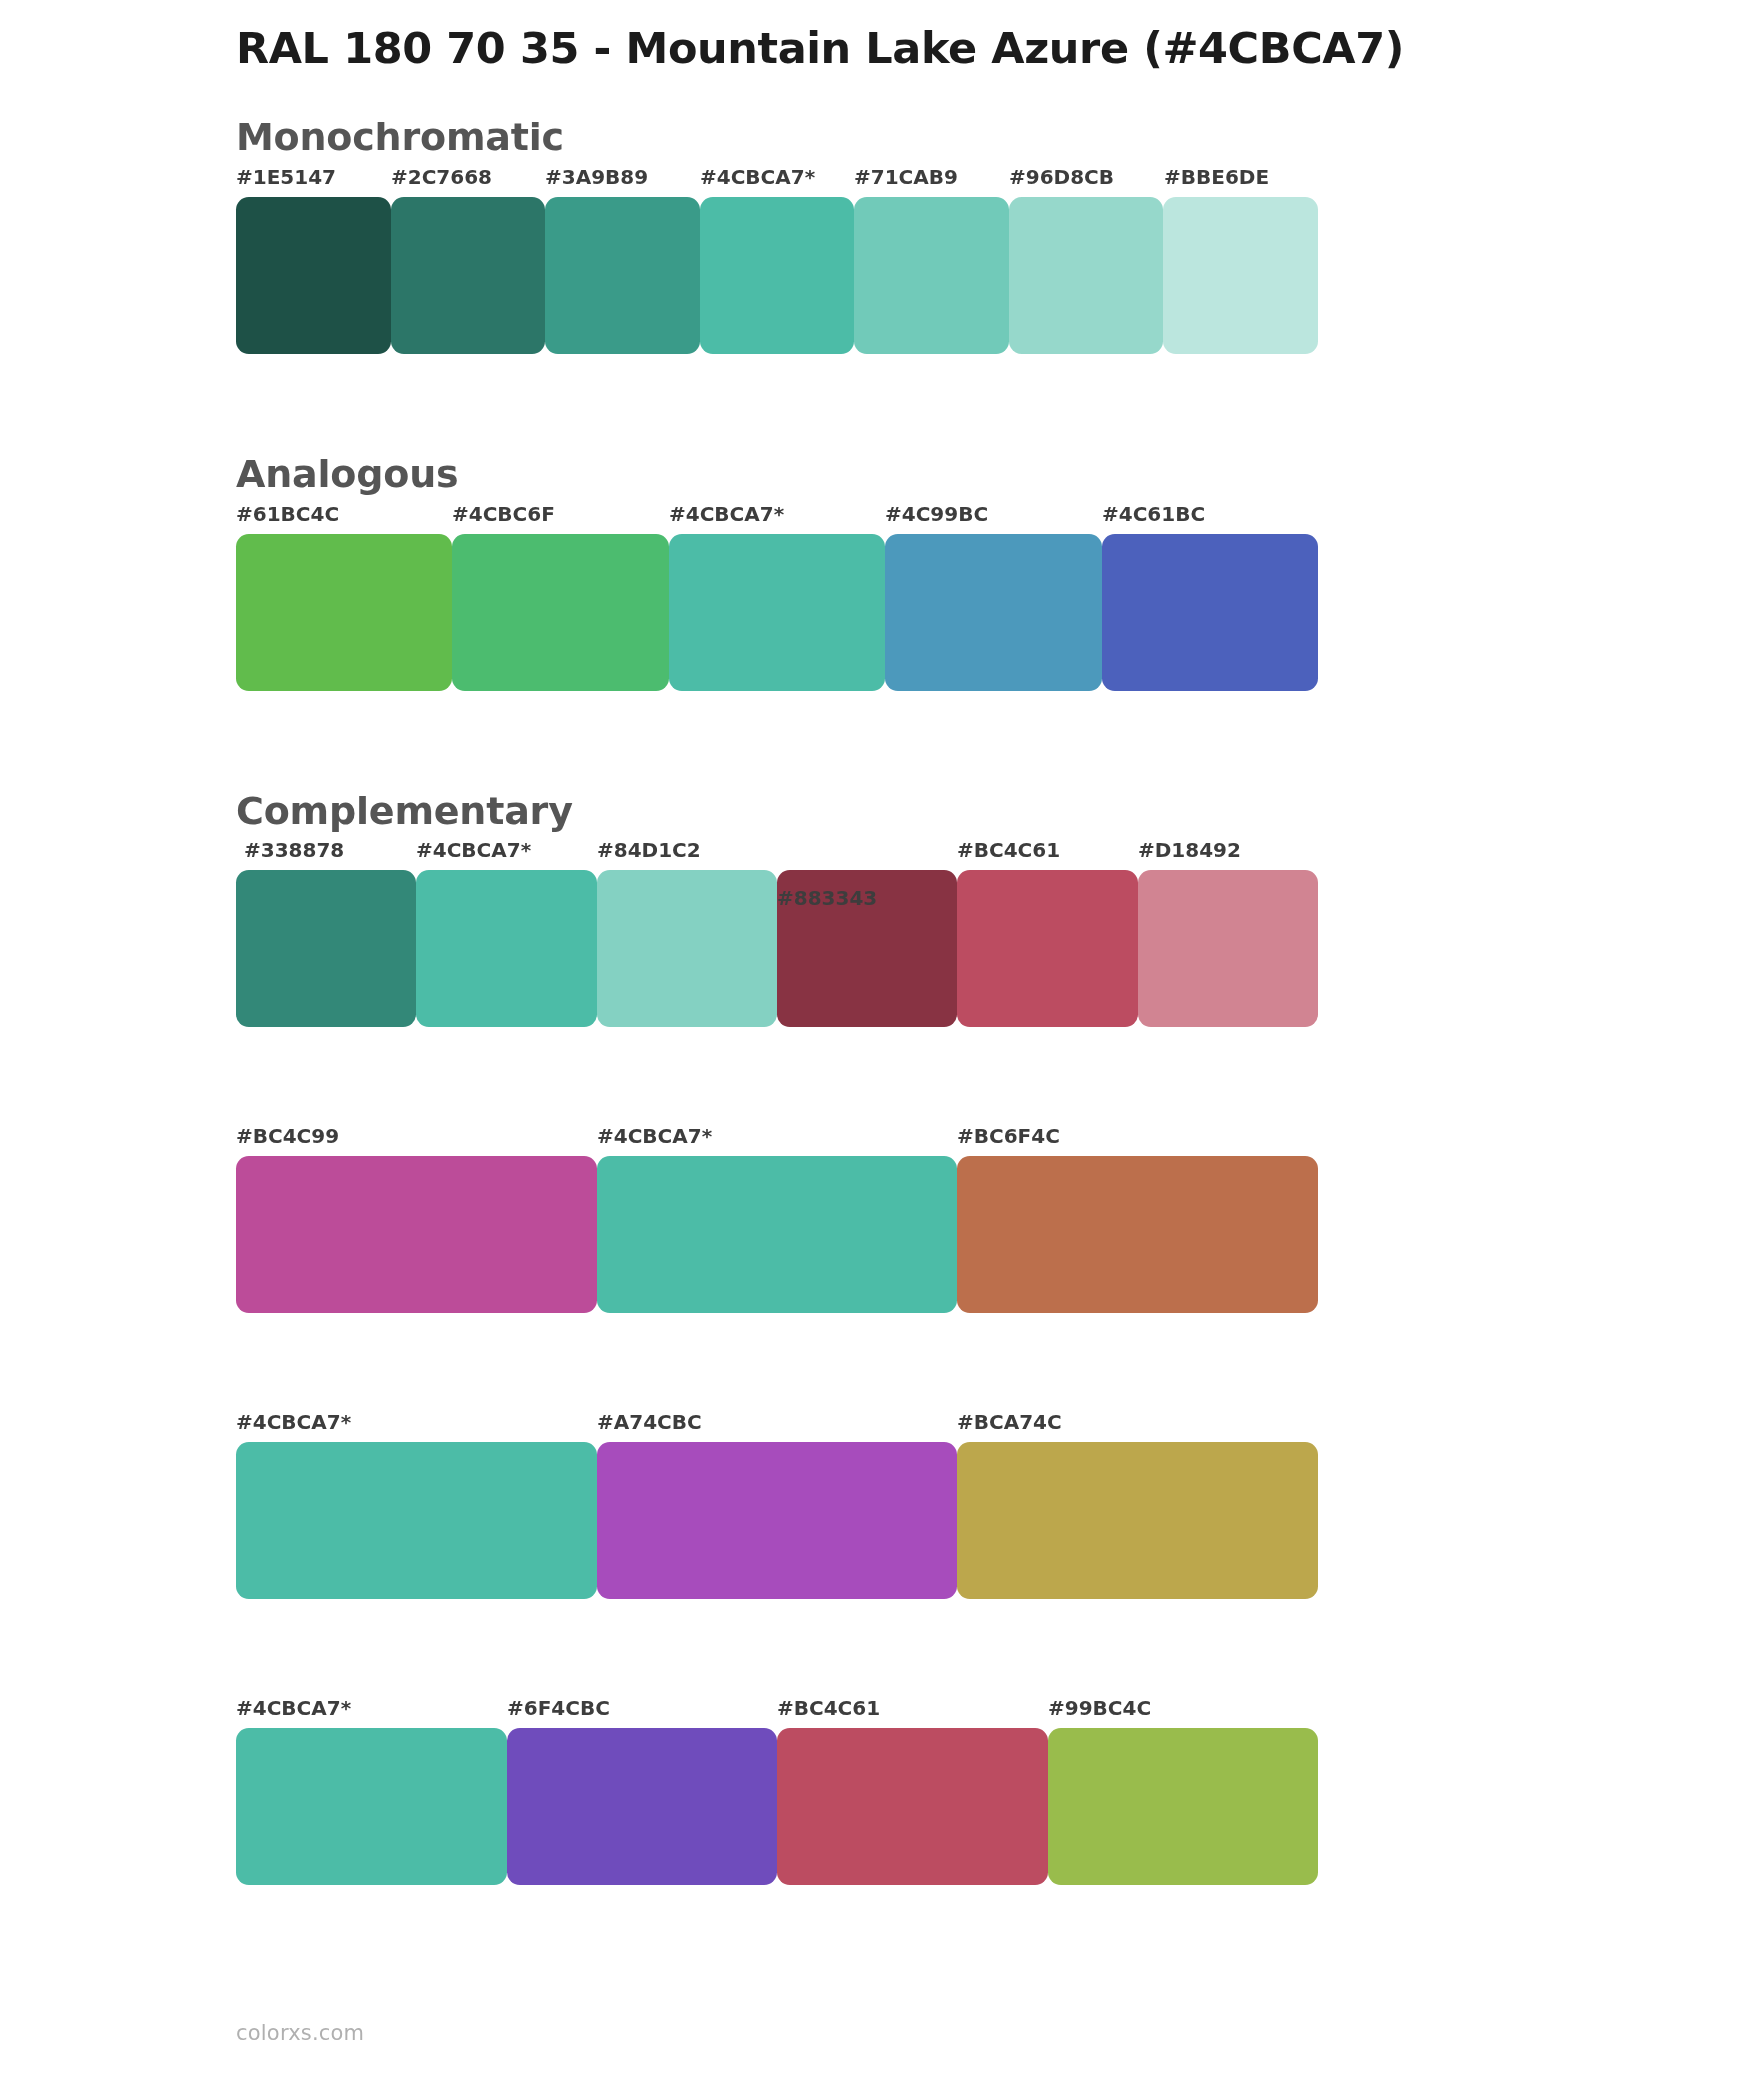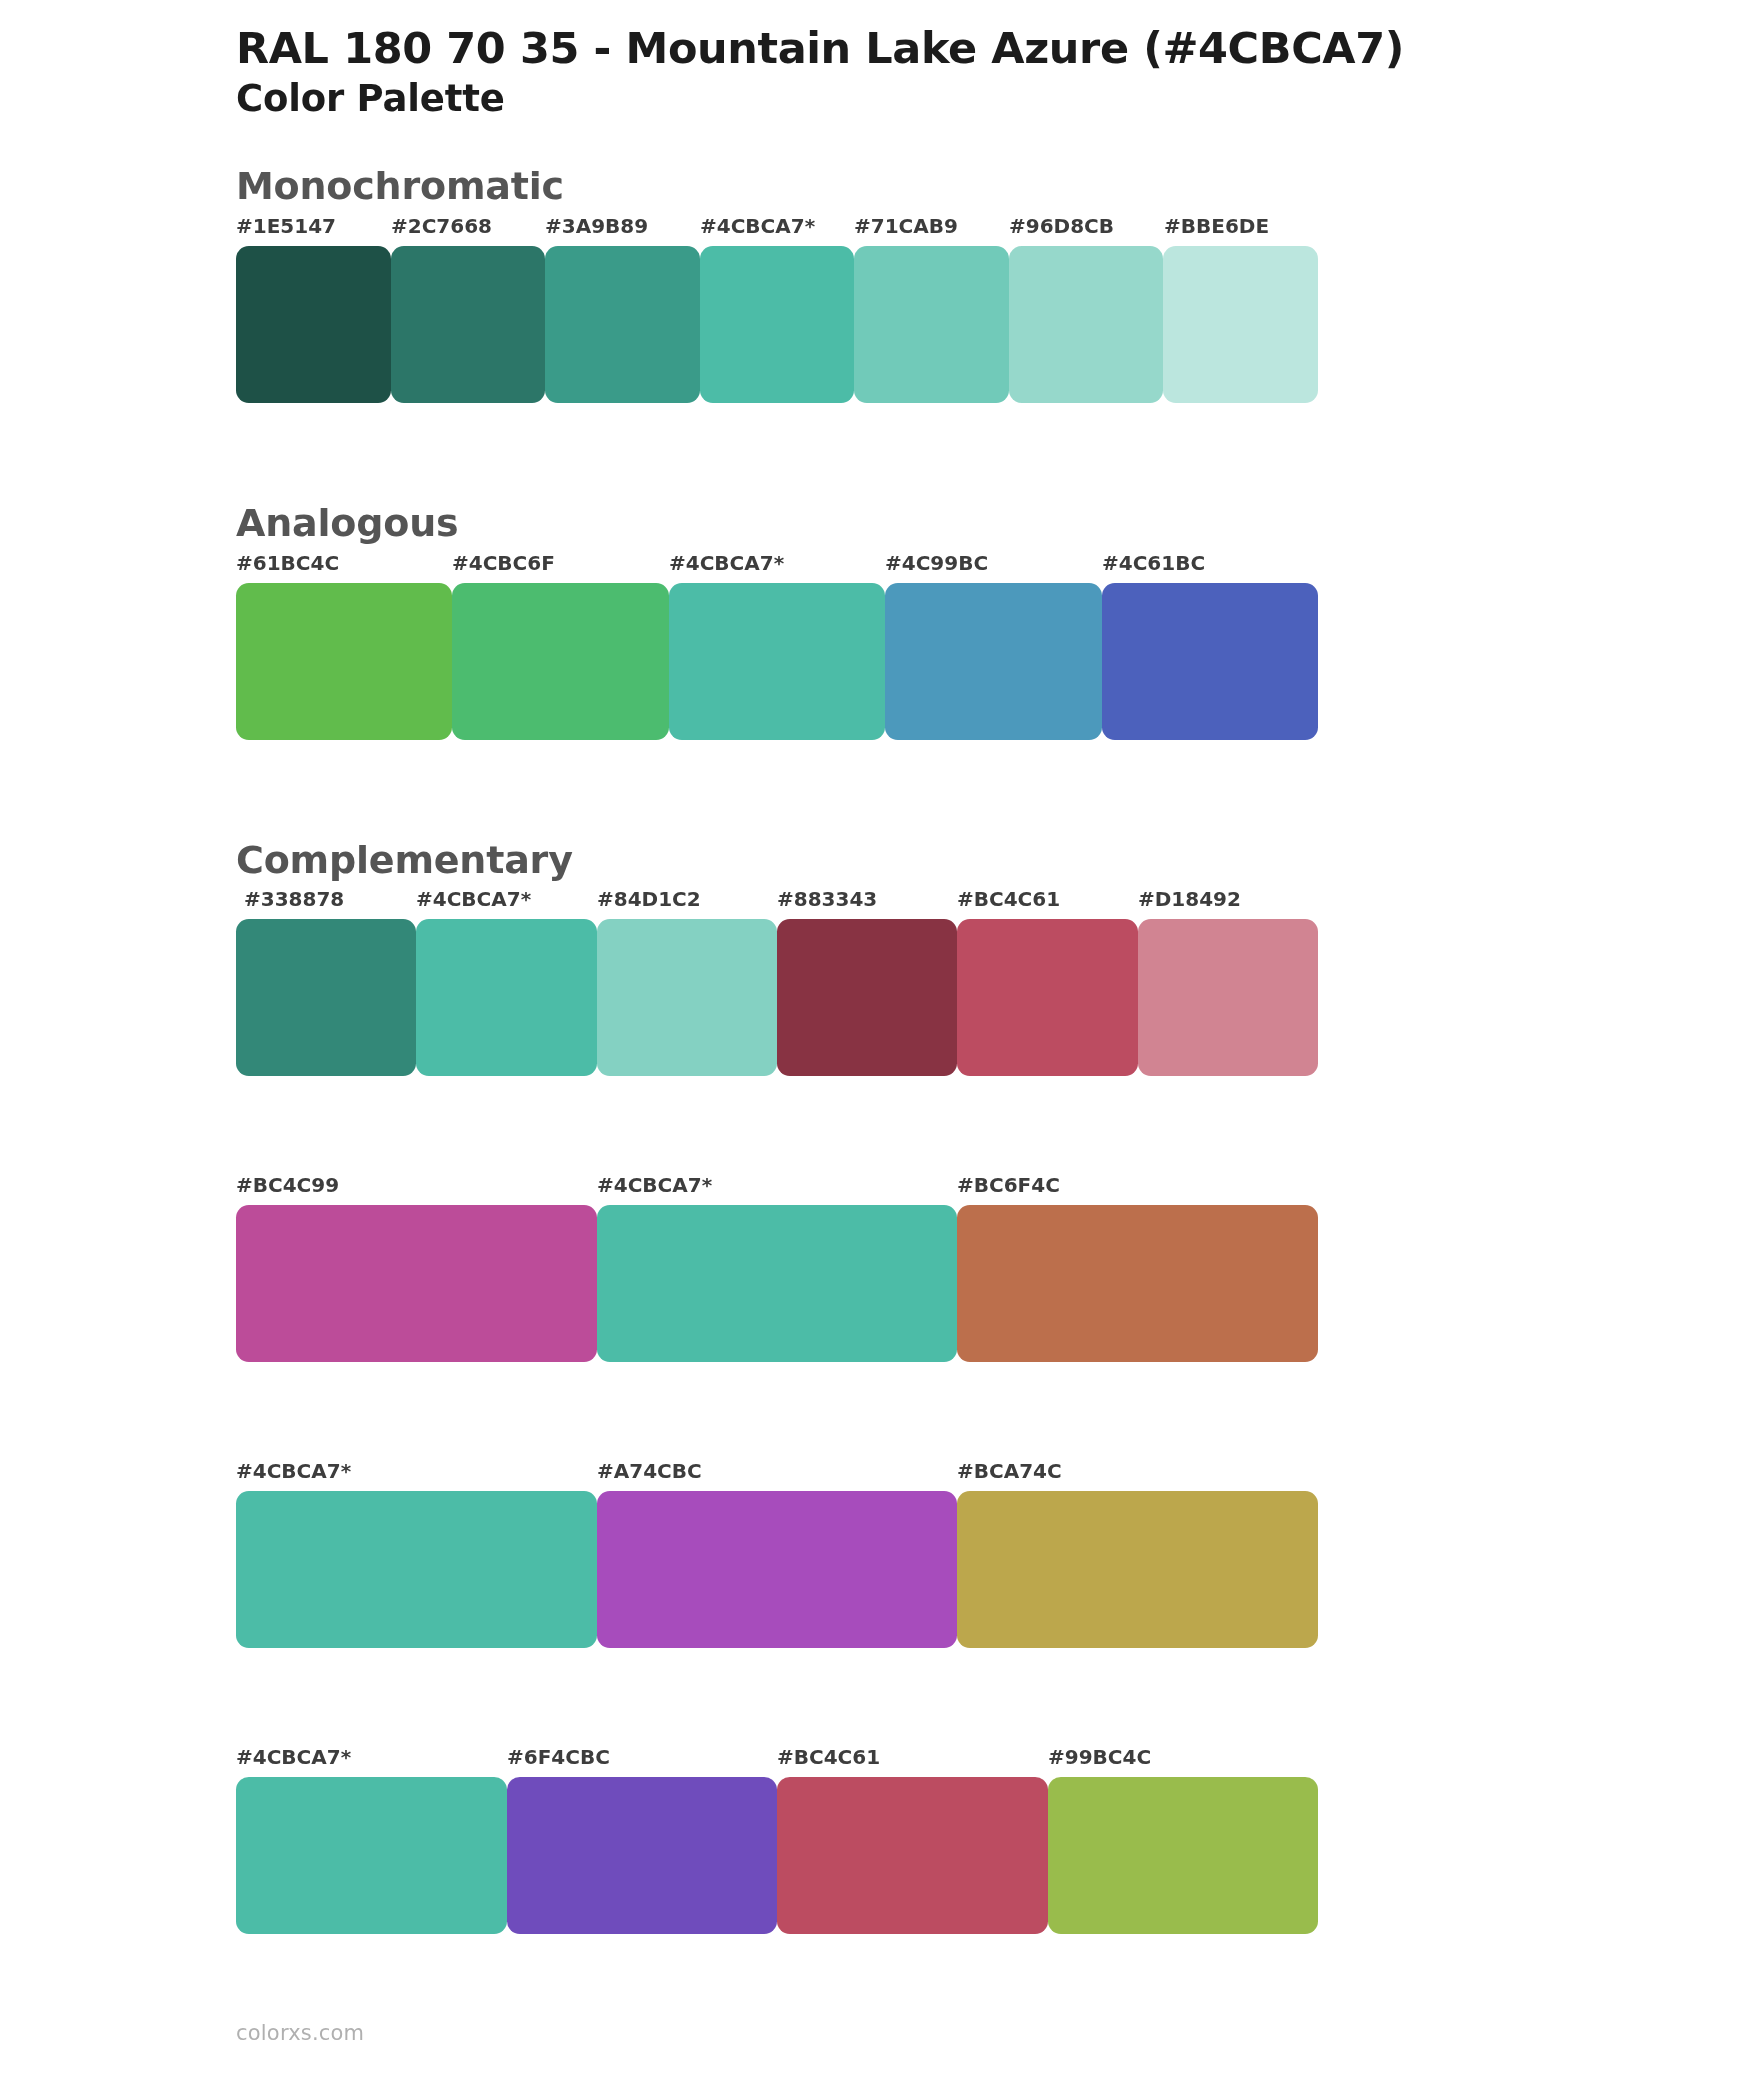--- a/index.html
+++ b/index.html
@@ -104,21 +104,20 @@
     letter-spacing: 0.2px;
   }
 </style>
 </head>
 <body>
 
 <div class="page">
 
   <div class="header">
     <h1 class="title">RAL 180 70 35 - Mountain Lake Azure (#4CBCA7)</h1>
-    <h2 class="subtitle">Color Palette</h2>
   </div>
 
   <div class="sections" id="sections-root">
       <div class="section">
         <div class="section-title">Monochromatic</div>
         <div class="strip">
           <div class="labels">
             <span class="swatch-label" style="left: 0px;">#1E5147</span>
             <span class="swatch-label" style="left: 155px;">#2C7668</span>
             <span class="swatch-label" style="left: 309px;">#3A9B89</span>
@@ -159,21 +158,21 @@
         </div>
       </div>
       <div class="sec-gap"></div>
       <div class="section">
         <div class="section-title">Complementary</div>
         <div class="strip">
           <div class="labels">
             <span class="swatch-label" style="left: 0px; margin-left: 8px;">#338878</span>
             <span class="swatch-label" style="left: 180px;">#4CBCA7*</span>
             <span class="swatch-label" style="left: 361px;">#84D1C2</span>
-            <span class="swatch-label" style="left: 541px;">#883343</span>
+            <span class="swatch-label" style="left: 541px; margin-top: 48px;">#883343</span>
             <span class="swatch-label" style="left: 721px;">#BC4C61</span>
             <span class="swatch-label" style="left: 902px;">#D18492</span>
           </div>
           <div class="swatches h-comp">
             <div class="swatch" title="#338878" style="background: rgb(51, 136, 120);"></div>
             <div class="swatch" title="#4CBCA7*" style="background: rgb(76, 188, 167);"></div>
             <div class="swatch" title="#84D1C2" style="background: rgb(132, 209, 194);"></div>
             <div class="swatch" title="#883343" style="background: rgb(136, 51, 67);"></div>
             <div class="swatch" title="#BC4C61" style="background: rgb(188, 76, 97);"></div>
             <div class="swatch" title="#D18492" style="background: rgb(209, 132, 146);"></div>

